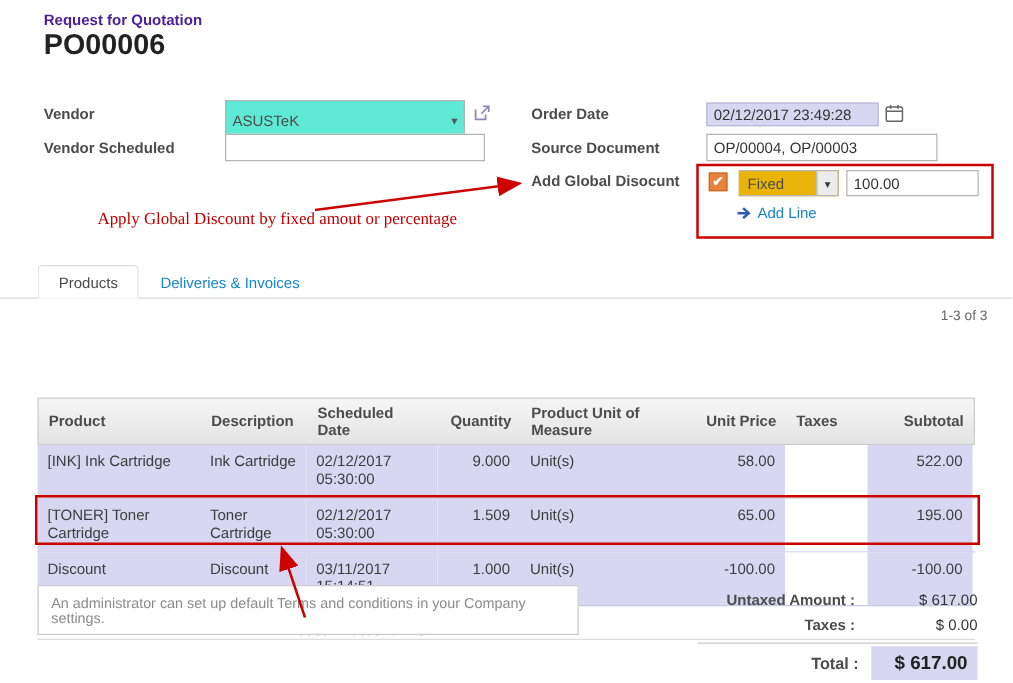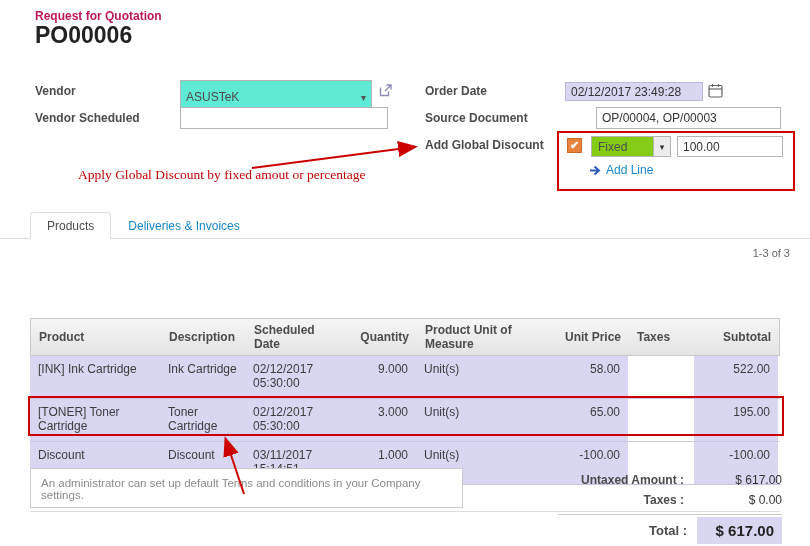--- a/index.html
+++ b/index.html
@@ -1,33 +1,33 @@
 <!DOCTYPE html>
 <html><head>
 <meta charset="utf-8">
 <style>
   html,body{margin:0;padding:0;background:#fff;}
   .page{position:relative;width:810px;height:546px;background:#fff;overflow:hidden;
         font-family:"Liberation Sans",sans-serif;font-size:12px;color:#4c4c4c;}
   .abs{position:absolute;}
   
-  .doc-type{top:9px;left:35px;font-weight:bold;color:#be185d;font-size:12px;}
+  .doc-type{top:9px;left:35px;font-weight:bold;color:#4c1d95;font-size:12px;}
   .page-title{top:22px;left:35px;font-weight:bold;color:#222;font-size:23px;}
   
   .flabel{font-weight:bold;color:#4c4c4c;font-size:12px;}
   .tfield{border:1px solid #b5b5b5;background:#fff;box-sizing:border-box;height:22px;
           font-family:"Liberation Sans",sans-serif;font-size:12px;color:#333;padding:2px 5px;}
   .selbox{display:flex;align-items:center;justify-content:space-between;border:1px solid #b5b5b5;
           background:#5eead4;box-sizing:border-box;height:22px;padding:16px 5px;cursor:pointer;}
   .selbox .arr{color:#555;font-size:10px;margin-left:6px;}
   .datefield{background:#d8d6f1;border:1px solid #bab8dc;box-sizing:border-box;height:19px;
              padding:2px 5px;color:#333;}
   .chk{width:15px;height:15px;background:#e8833c;border:1px solid #c96a2a;box-sizing:border-box;
        display:flex;align-items:center;justify-content:center;color:#fff;font-size:11px;font-weight:bold;cursor:pointer;}
-  .minisel{display:flex;align-items:stretch;border:1px solid #b5b5b5;background:#84cc16;box-sizing:border-box;height:21px;cursor:pointer;}
+  .minisel{display:flex;align-items:stretch;border:1px solid #b5b5b5;background:#eab308;box-sizing:border-box;height:21px;cursor:pointer;}
   .minisel .txt{padding:3px 6px;flex:1;}
   .minisel .btn{width:16px;border-left:1px solid #b5b5b5;background:#ececec;display:flex;align-items:center;justify-content:center;color:#333;font-size:9px;}
   .link{color:#1687c9;cursor:pointer;text-decoration:none;}
   .addline{display:flex;align-items:center;gap:4px;font-size:12px;}
   
   .redbox{border:2px solid #cc0000;box-sizing:border-box;background:transparent;pointer-events:none;}
   .rednote{font-family:"Liberation Serif",serif;color:#c00000;font-size:13.5px;white-space:nowrap;}
   .overlay{position:absolute;top:0;left:0;pointer-events:none;}
   
   .tabline{top:238px;left:0;width:810px;height:1px;background:#ddd;z-index:1;}
@@ -94,21 +94,21 @@
   <div class="abs" style="top:83px;left:708px;">
     <svg width="15" height="15" viewBox="0 0 15 15">
       <rect x="1" y="2.5" width="13" height="11.5" rx="1.5" fill="none" stroke="#666" stroke-width="1.2"></rect>
       <line x1="1" y1="6" x2="14" y2="6" stroke="#666" stroke-width="1.2"></line>
       <line x1="4.5" y1="1" x2="4.5" y2="4" stroke="#666" stroke-width="1.2"></line>
       <line x1="10.5" y1="1" x2="10.5" y2="4" stroke="#666" stroke-width="1.2"></line>
     </svg>
   </div>
 
   <div class="abs flabel" style="top:111px;left:425px;">Source Document</div>
-  <input class="abs tfield" style="top: 107px; left: 596px; width: 185px;" value="OP/00004, OP/00003">
+  <input class="abs tfield" style="top: 107px; left: 565px; width: 185px;" value="OP/00004, OP/00003">
 
   <div class="abs flabel" style="top:138px;left:425px;">Add Global Disocunt</div>
   <div class="abs chk" style="top:138px;left:567px;">
     <span>✔</span>
   </div>
   <div class="abs minisel" style="top:136px;left:591px;width:80px;">
     <span class="txt">Fixed</span>
     <span class="btn">▾</span>
   </div>
   <input class="abs tfield" style="top: 136px; left: 677px; width: 106px; height: 21px;" value="100.00">
@@ -153,21 +153,21 @@
       <div class="cell c-uom">Unit(s)</div>
       <div class="cell c-price">58.00</div>
       <div class="cell c-taxes white"></div>
       <div class="cell c-sub">522.00</div>
     </div>
 
     <div class="trow">
       <div class="cell c-product">[TONER] Toner Cartridge</div>
       <div class="cell c-desc">Toner Cartridge</div>
       <div class="cell c-date">02/12/2017 05:30:00</div>
-      <div class="cell c-qty">3.000</div>
+      <div class="cell c-qty">1.509</div>
       <div class="cell c-uom">Unit(s)</div>
       <div class="cell c-price">65.00</div>
       <div class="cell c-taxes white"></div>
       <div class="cell c-sub">195.00</div>
     </div>
 
     <div class="trow">
       <div class="cell c-product">Discount</div>
       <div class="cell c-desc">Discount</div>
       <div class="cell c-date">03/11/2017 15:14:51</div>

